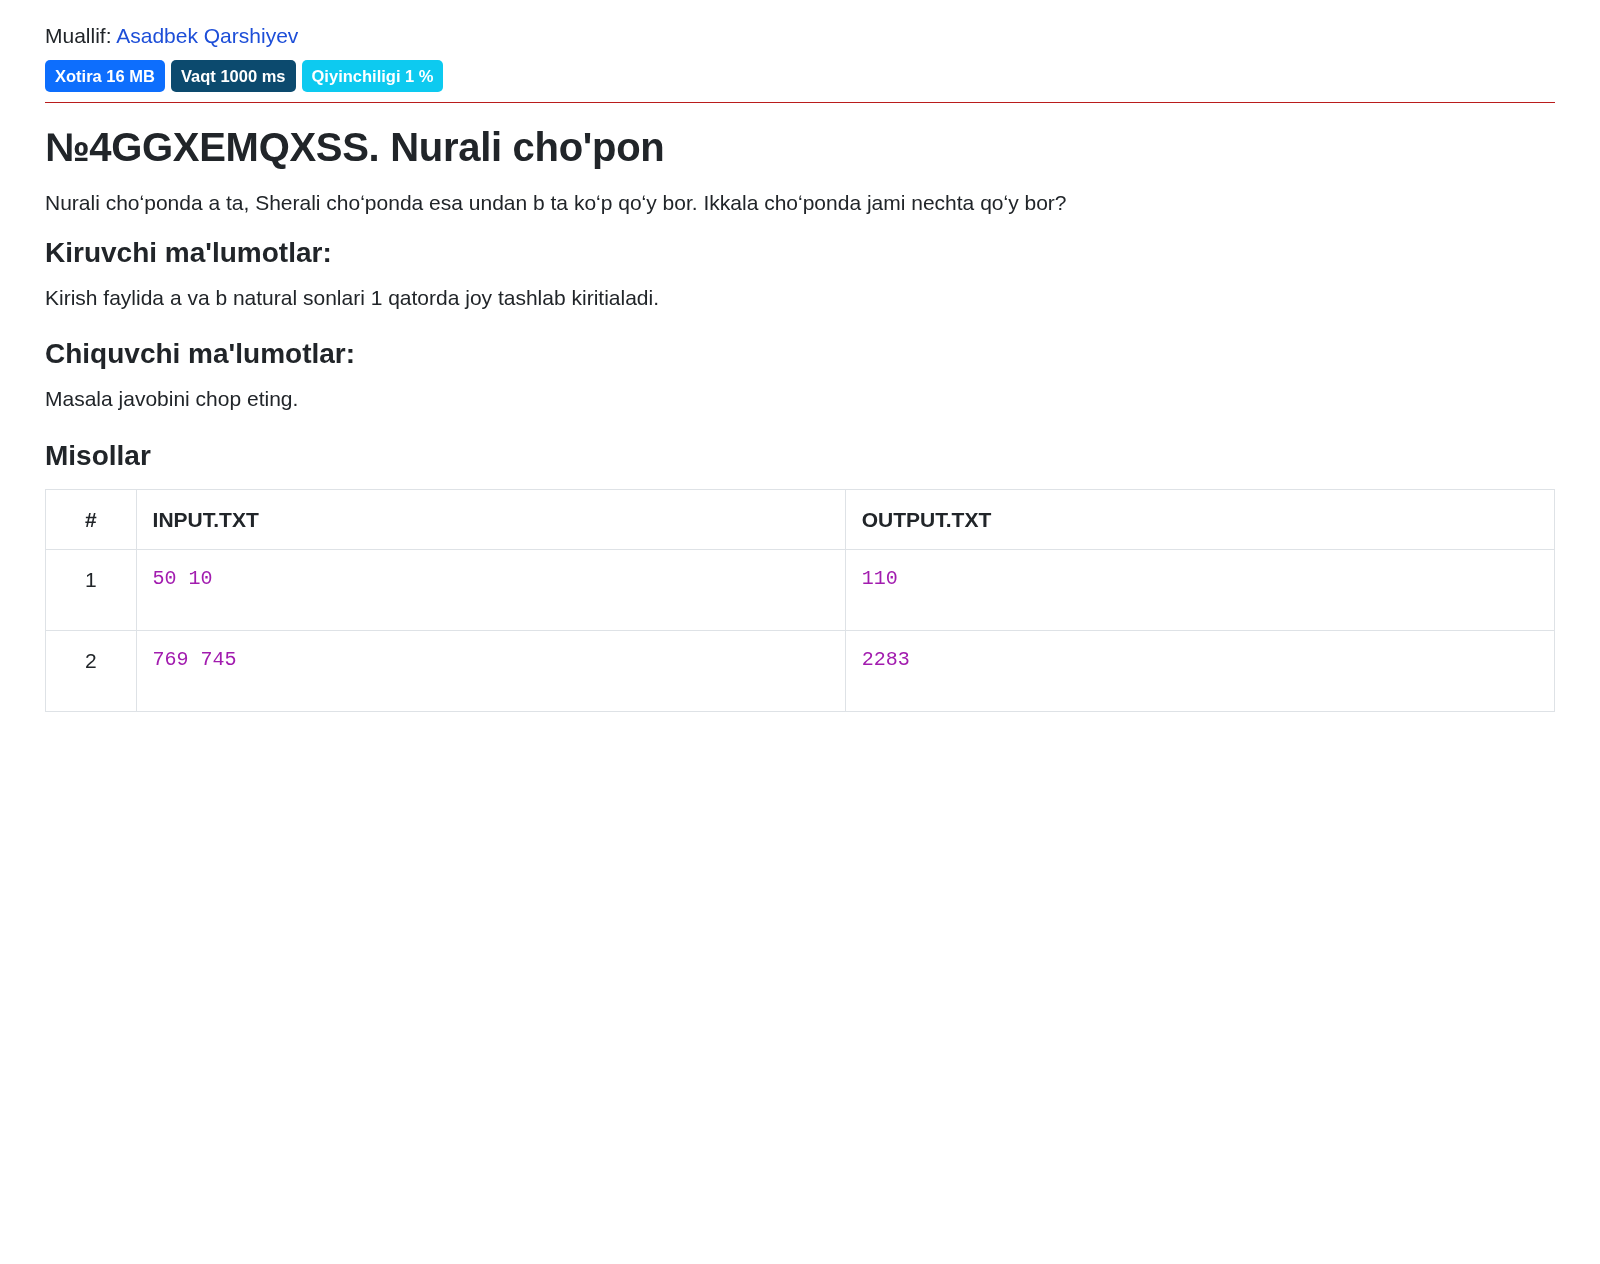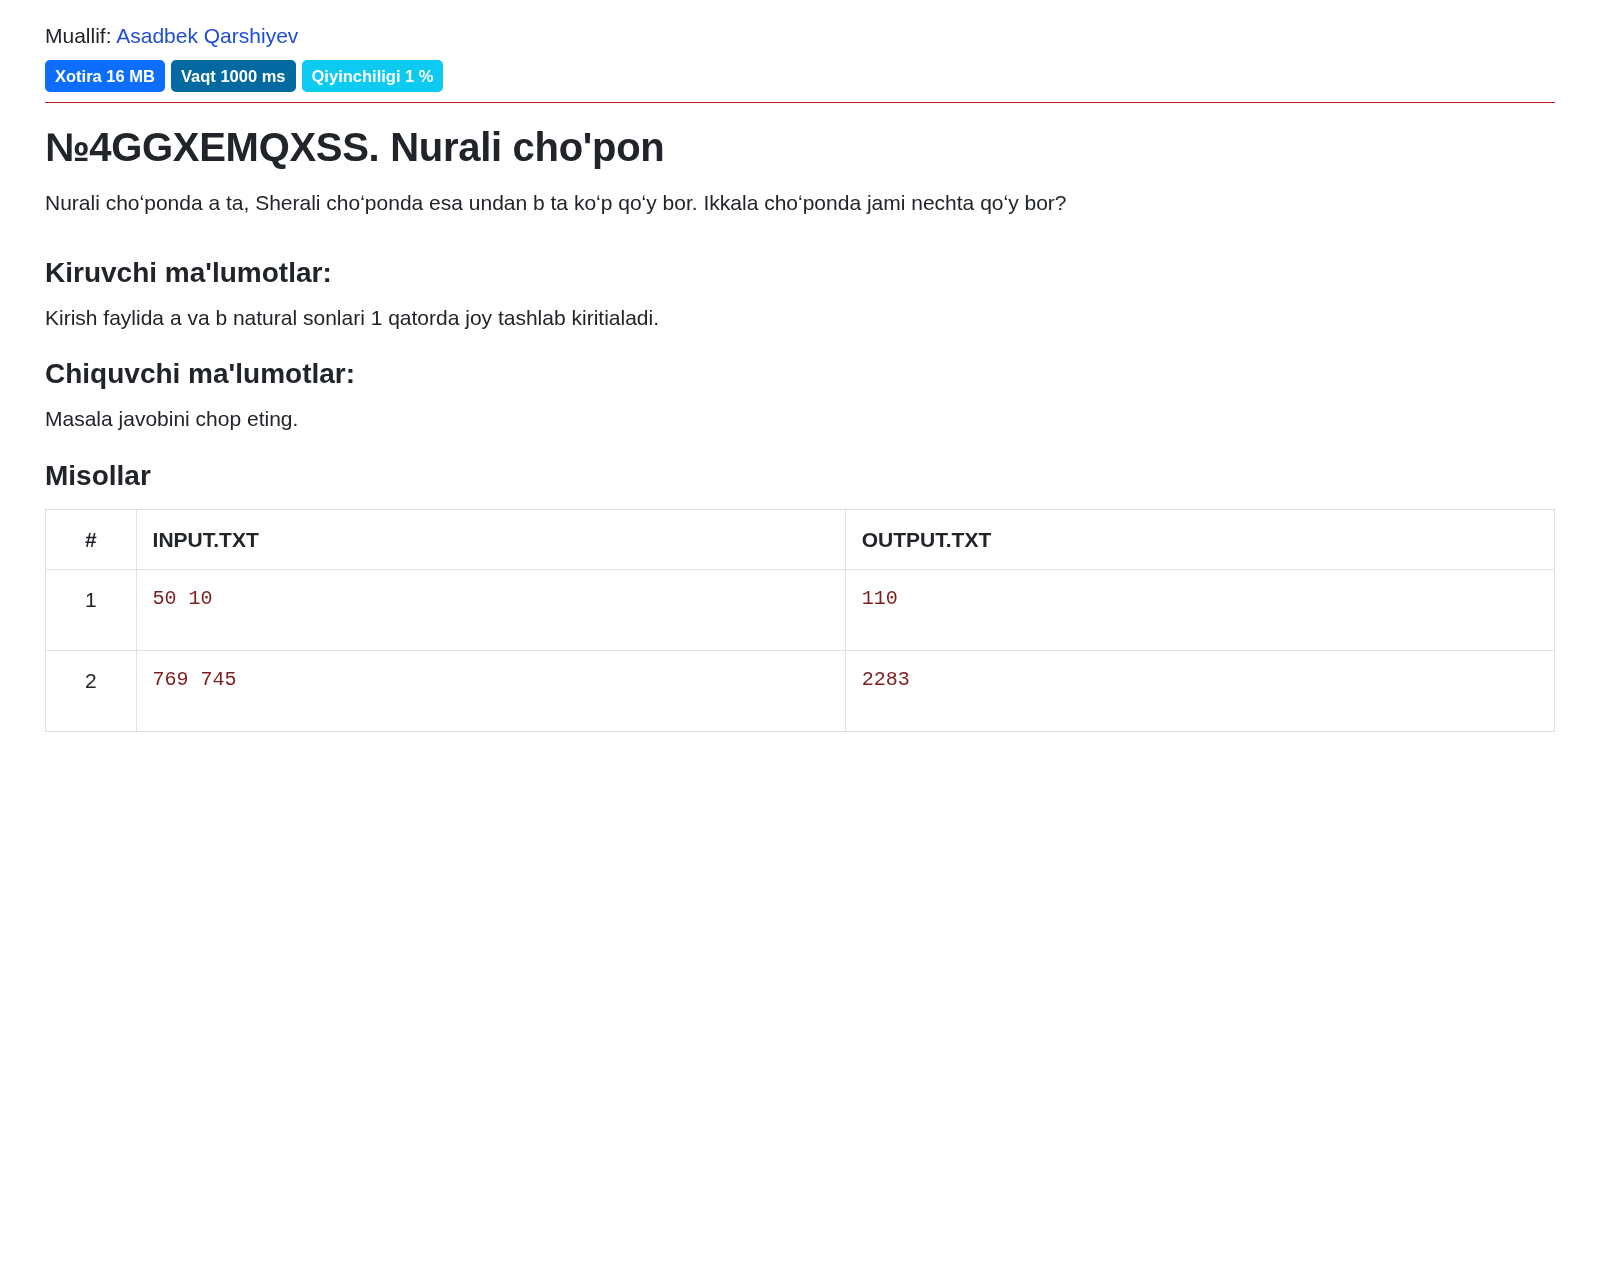--- a/index.html
+++ b/index.html
@@ -39,35 +39,35 @@
       border-radius: 5px;
       color: #fff;
       font-size: 16.5px;
       font-weight: 700;
       white-space: nowrap;
     }
     .badge-primary {
       background-color: #0d6efd;
     }
     .badge-success {
-      background-color: #0369a1;
+      background-color: #0c4a6e;
     }
     .badge-info {
       background-color: #0dcaf0;
     }
     h1.problem-title {
       font-size: 40px;
       font-weight: 700;
       margin-top: 14px;
       margin-bottom: 10px;
       letter-spacing: -0.3px;
     }
     .problem-desc {
       font-size: 21px;
-      margin-bottom: 32px;
+      margin-bottom: 12px;
       line-height: 1.55;
     }
     h3.section-heading {
       font-size: 28px;
       font-weight: 700;
       margin-bottom: 8px;
       margin-top: 8px;
     }
     .section-text {
       font-size: 21px;
@@ -90,21 +90,21 @@
       font-weight: 700;
     }
     table.examples th:first-child,
     table.examples td:first-child {
       width: 56px;
       text-align: center;
     }
     table.examples td.io-cell {
       font-family: SFMono-Regular, Menlo, Monaco, Consolas, "Courier New", monospace;
       font-size: 20px;
-      color: #7f1d1d;
+      color: #a21caf;
       padding-bottom: 36px;
     }
     .col-input {
       width: 47%;
     }
     .col-output {
       width: 47%;
     }
   </style>
 </head>

